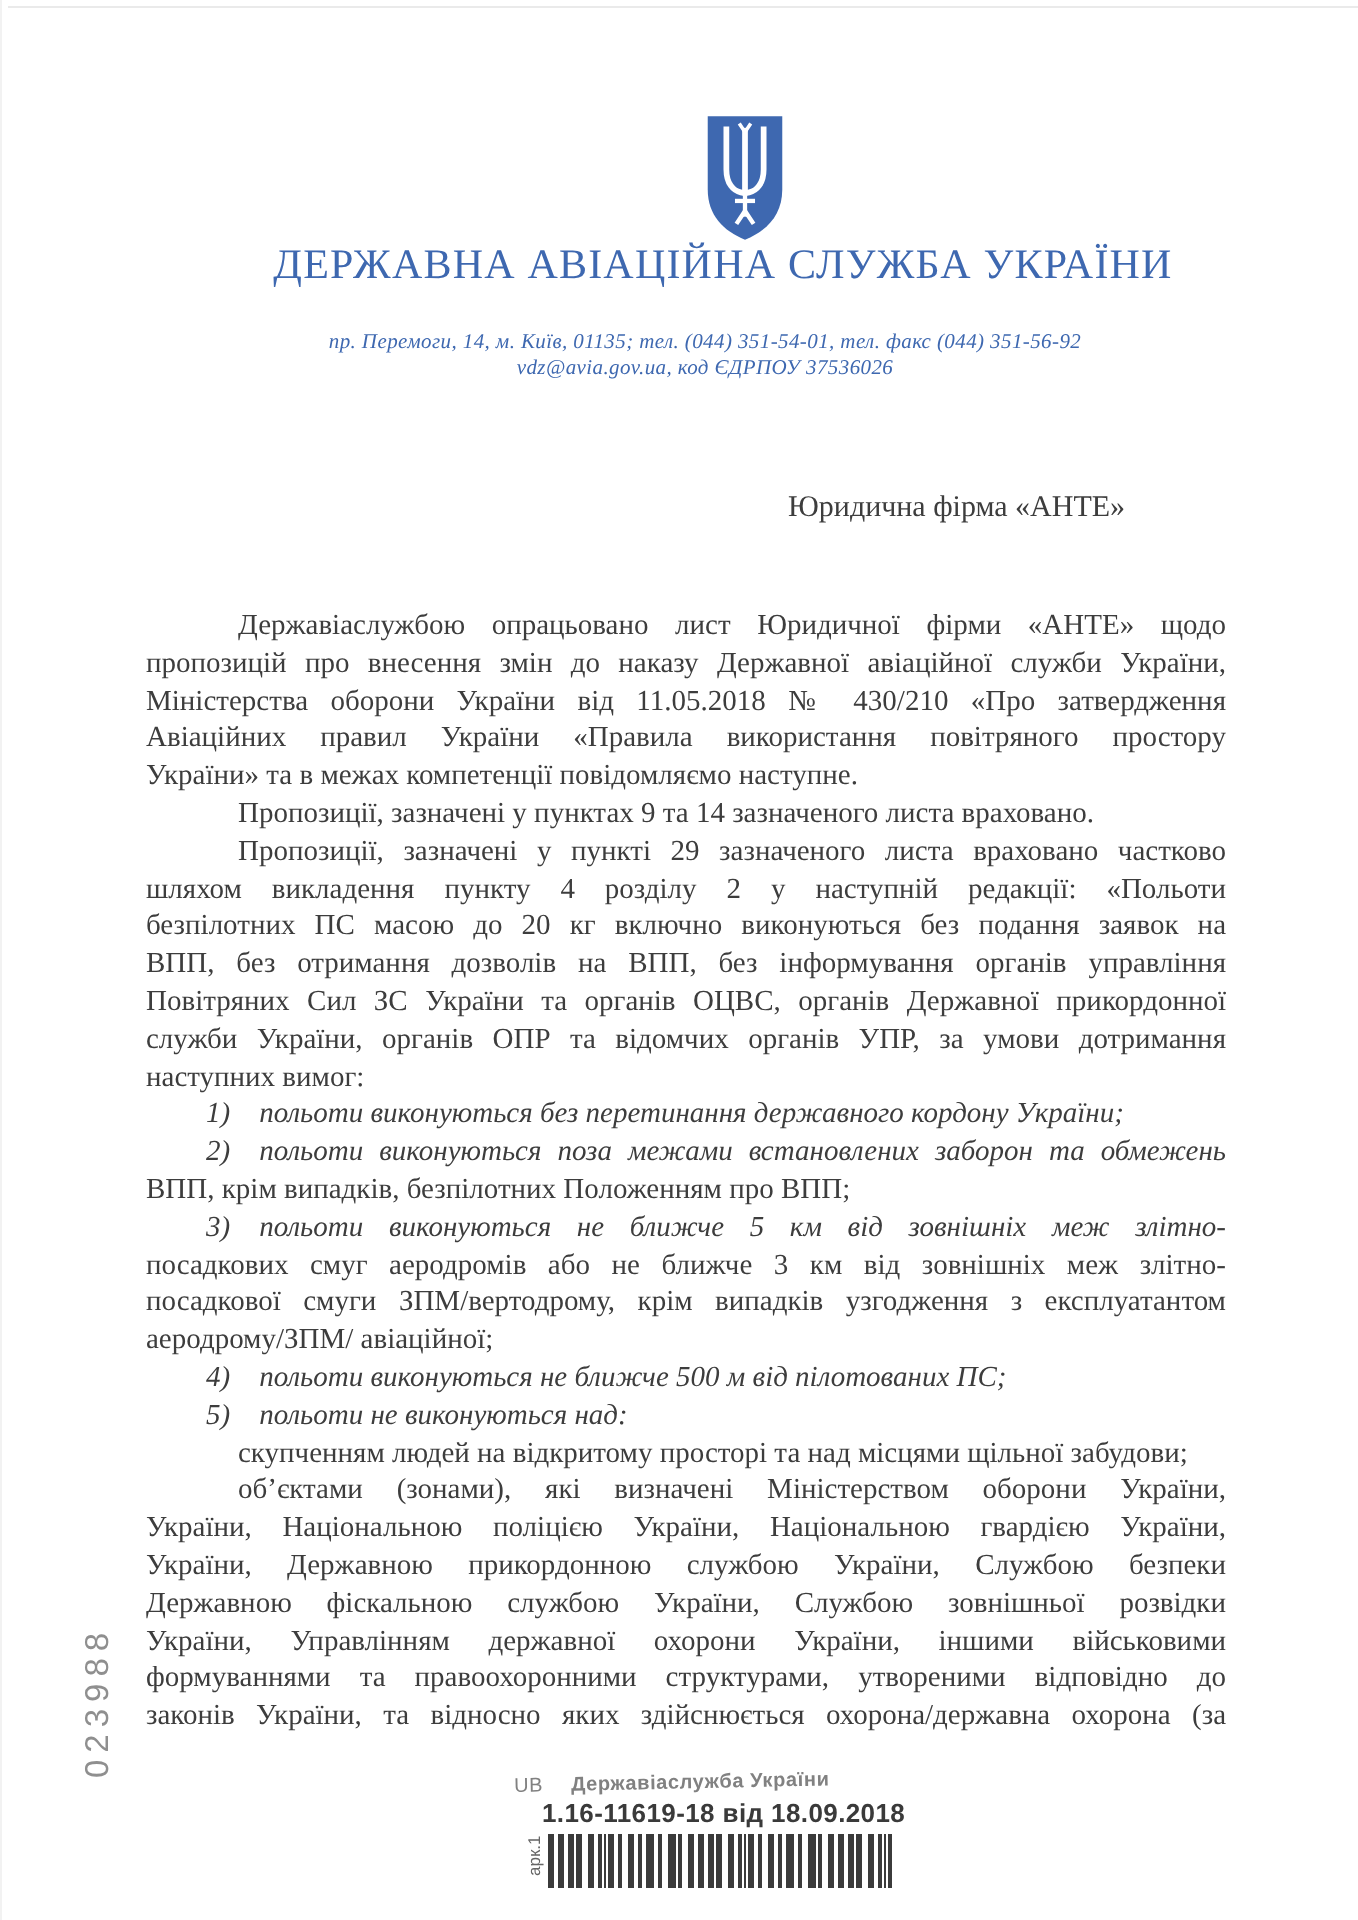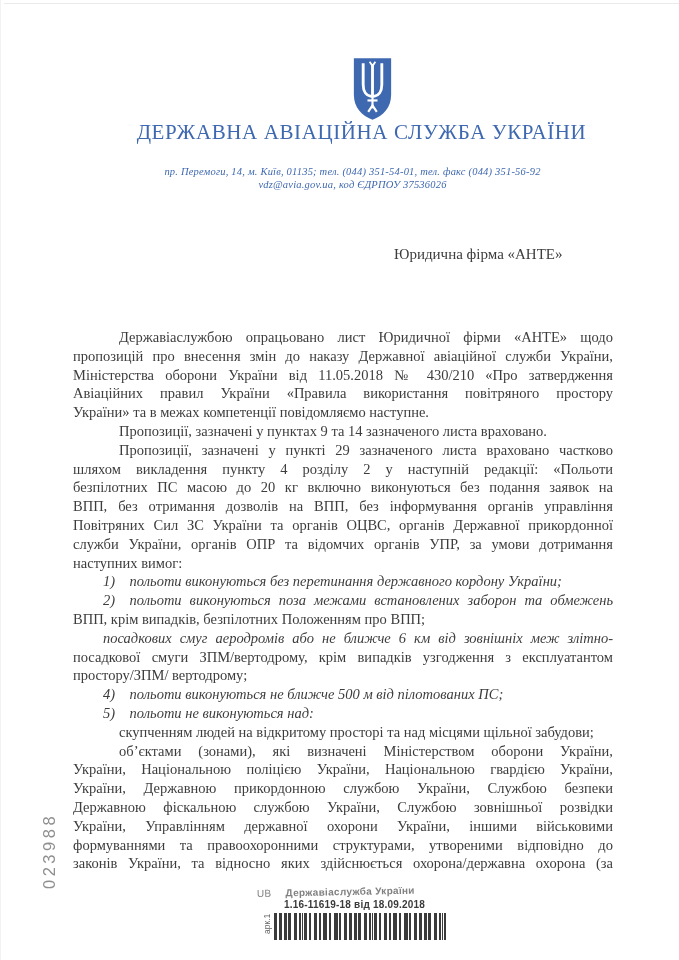--- a/index.html
+++ b/index.html
@@ -21,21 +21,21 @@
   .address{
     position:absolute;top:165px;left:0;right:18px;text-align:center;
     font-size:10.5px;line-height:13px;color:var(--brand-blue,#3e68b0);
     letter-spacing:.2px;
     font-style:italic;
   }
 
   .recipient{position:absolute;left:394px;top:246px;font-size:15px;}
 
   .letter-body{
-    position:absolute;left:73px;top:328px;width:540px;
+    position:absolute;left:73px;top:304px;width:540px;
     font-size:14.5px;line-height:18.8px;
   }
   .para{margin:0;}
   .line{text-align:justify;}
   .line.fill{text-align-last:justify;-moz-text-align-last:justify;}
   .para > .line:first-child{text-indent:46px;}
   .para.item > .line:first-child{text-indent:30px;font-style:italic;}
 
   .margin-number{
     position:absolute;left:40px;top:889px;
@@ -47,21 +47,21 @@
   }
 
   .stamp{position:absolute;left:252px;top:886px;font-family:"Liberation Sans", sans-serif;}
   .stamp-line1{
     display:flex;gap:14px;align-items:baseline;
     color:var(--stamp-gray,#818181);font-size:10px;font-weight:600;
     transform:rotate(-1.2deg);letter-spacing:.3px;white-space:nowrap;
   }
   .stamp-prefix{margin-left:5px;font-weight:400;}
   .stamp-reg{
-    margin-left:32px;margin-top:2px;font-weight:bold;font-size:10px;
+    margin-left:19px;margin-top:2px;font-weight:bold;font-size:13px;
     color:#3a3a3a;letter-spacing:.2px;white-space:nowrap;
   }
   .barcode-row{display:flex;align-items:center;margin-left:8px;margin-top:3px;}
   .sheet-label{
     display:inline-block;transform:rotate(-90deg);
     font-size:8.5px;color:#666;width:14px;flex:0 0 14px;text-align:center;
   }
   .barcode{
     width:172px;height:27px;background-color:#fff;
     background-image:
@@ -125,23 +125,24 @@
         <div class="line">наступних вимог:</div>
       </div>
       <div class="para item">
         <div class="line">1) польоти виконуються без перетинання державного кордону України;</div>
       </div>
       <div class="para item">
         <div class="line fill">2) польоти виконуються поза межами встановлених заборон та обмежень</div>
         <div class="line">ВПП, крім випадків, безпілотних Положенням про ВПП;</div>
       </div>
       <div class="para item">
-        <div class="line fill">посадкових смуг аеродромів або не ближче 6 км від зовнішніх меж злітно-</div>
+        <div class="line fill">3) польоти виконуються не ближче 5 км від зовнішніх меж злітно-</div>
+        <div class="line fill">посадкових смуг аеродромів або не ближче 3 км від зовнішніх меж злітно-</div>
         <div class="line fill">посадкової смуги ЗПМ/вертодрому, крім випадків узгодження з експлуатантом</div>
-        <div class="line">простору/ЗПМ/ вертодрому;</div>
+        <div class="line">аеродрому/ЗПМ/ авіаційної;</div>
       </div>
       <div class="para item">
         <div class="line">4) польоти виконуються не ближче 500 м від пілотованих ПС;</div>
       </div>
       <div class="para item">
         <div class="line">5) польоти не виконуються над:</div>
       </div>
       <div class="para">
         <div class="line">скупченням людей на відкритому просторі та над місцями щільної забудови;</div>
       </div>

